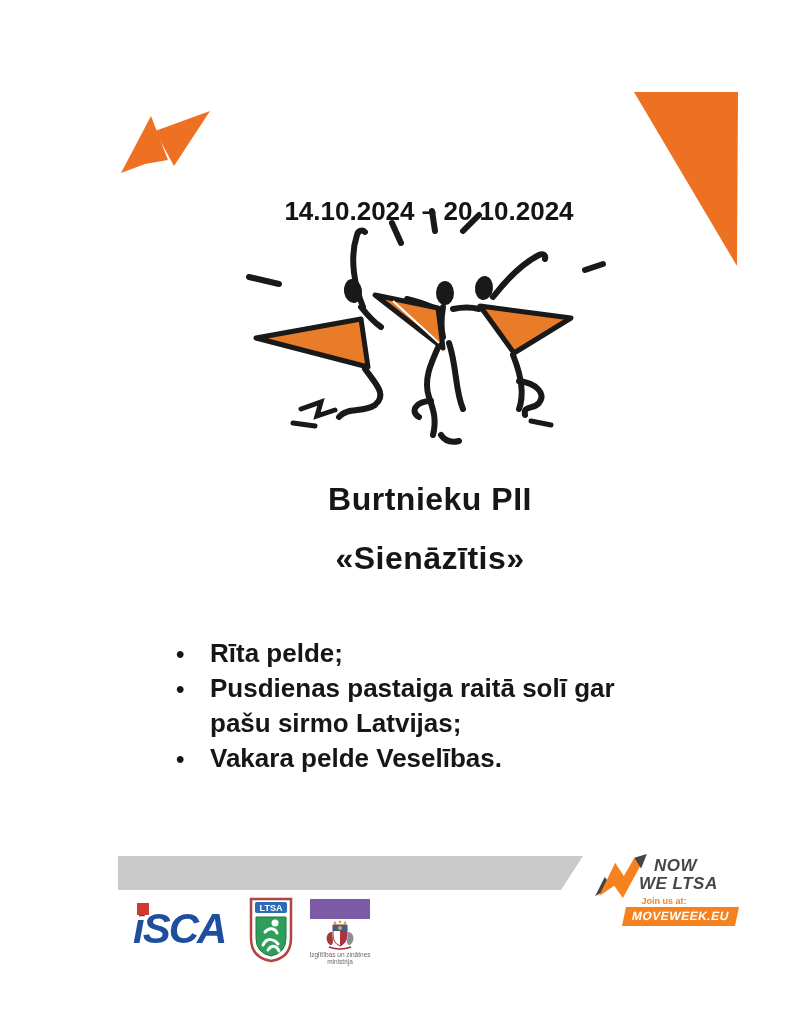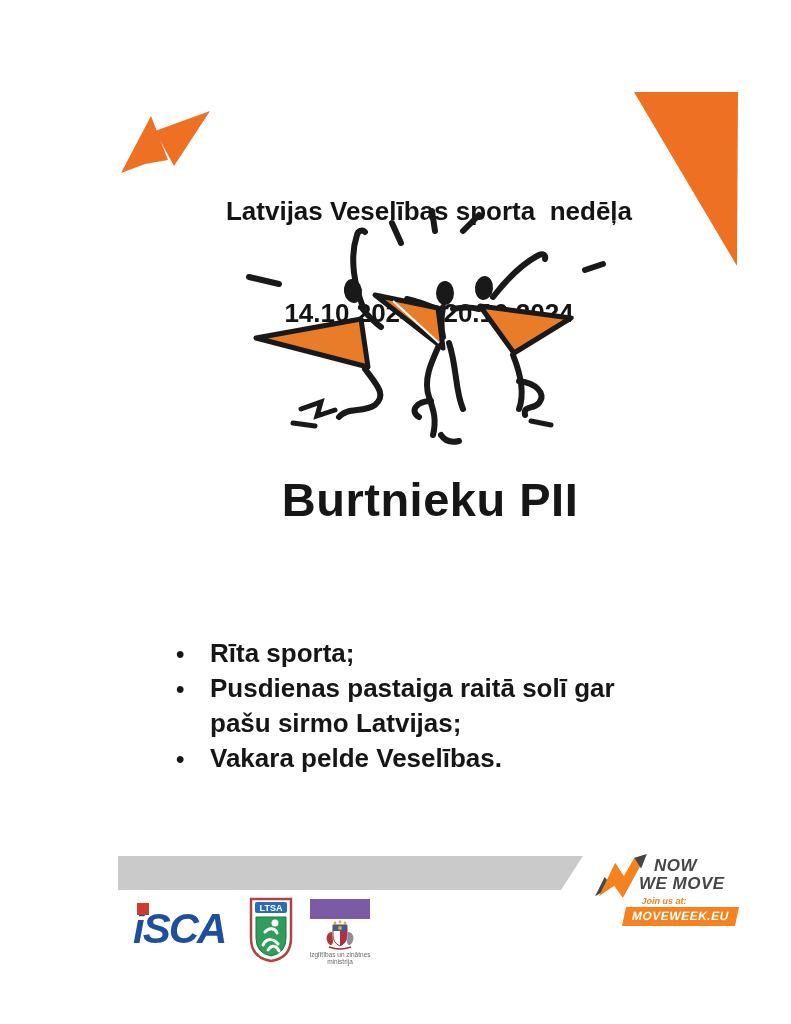--- a/index.html
+++ b/index.html
@@ -19,21 +19,21 @@
     position:absolute;left:634px;top:92px;width:104px;height:174px;
     background:#ee7023;
     -webkit-clip-path:polygon(0 0,100% 0,99% 100%);
     clip-path:polygon(0 0,100% 0,99% 100%);
   }
   
   .illu{position:absolute;left:235px;top:195px;width:390px;height:250px;}
   
   .title{
     position:absolute;left:96px;top:470px;width:668px;
-    text-align:center;font-weight:bold;font-size:47px;line-height:59px;
+    text-align:center;font-weight:bold;font-size:32px;line-height:59px;
     color:#161616;letter-spacing:.5px;
   }
   
   .bullets{position:absolute;left:176px;top:636px;width:474px;}
   .bullet-row{display:flex;align-items:flex-start;font-weight:bold;font-size:26px;line-height:35px;color:#161616;}
   .bullet-dot{width:34px;flex:0 0 34px;font-size:24px;}
   .bullet-text{flex:1;}
   
   .gray-bar{
     position:absolute;left:118px;top:856px;width:465px;height:34px;background:#cacaca;
@@ -44,39 +44,38 @@
   .ltsa{position:absolute;left:248px;top:896px;width:46px;height:68px;}
   .ministry{position:absolute;left:306px;top:899px;width:68px;height:72px;text-align:center;}
   .min-flag{width:60px;height:20px;background:#7b5ba6;margin:0 auto;}
   .min-crest{width:34px;height:30px;margin:1px auto 0 auto;display:block;}
   .min-text{font-size:6.5px;line-height:7px;color:#6a6a6a;margin-top:1px;}
   
   .nwm{position:absolute;left:592px;top:850px;width:160px;height:80px;}
   .nwm-arrow{position:absolute;left:0;top:4px;width:56px;height:46px;}
   .nwm-w1{position:absolute;left:62px;top:6px;font-size:17px;font-weight:bold;font-style:italic;color:#464646;letter-spacing:.5px;text-align:center;}
   .nwm-w2{position:absolute;left:47px;top:24px;font-size:17px;font-weight:bold;font-style:italic;color:#464646;letter-spacing:.5px;}
-  .nwm-join{position:absolute;left:30px;top:46px;width:84px;text-align:center;font-size:9px;font-style:italic;font-weight:bold;color:#f5821f;}
+  .nwm-join{position:absolute;left:30px;top:46px;width:84px;text-align:center;font-size:9px;font-weight:bold;color:#f5821f;}
   .nwm-banner{
     position:absolute;left:32px;top:57px;background:#f5821f;color:#ffffff;
     font-size:12px;font-weight:bold;padding:2px 8px 3px 8px;
     transform:skewX(-12deg);letter-spacing:.5px;
   }
 </style>
 </head>
 <body>
 
 <div class="page">
 
   <svg class="hdr-logo" viewBox="0 0 100 85">
     <polygon points="3,75 33,18 50,62 27,66" fill="#ee7023"></polygon>
     <polygon points="37,33 92,13 56,68" fill="#ee7023"></polygon>
   </svg>
 
   <div class="hdr-text">
-    <div>Latvijas Veselības sporta  nedēļa</div>
     <div>14.10.2024 – 20.10.2024</div>
   </div>
 
   <div class="corner-tri"></div>
 
   <svg class="illu" viewBox="0 0 390 250">
     <g stroke="#191919" stroke-width="6" stroke-linecap="round" fill="none">
 
       <path d="M157,28 L166,48"></path>
       <path d="M197,16 L200,36"></path>
@@ -109,26 +108,27 @@
     <ellipse cx="249" cy="93" rx="9" ry="12" fill="#191919" transform="rotate(6 249 93)"></ellipse>
 
     <polygon points="21,143 126,124 133,172" fill="#e97c28" stroke="#191919" stroke-width="5" stroke-linejoin="round"></polygon>
     <polygon points="140,100 203,113 208,153" fill="#e97c28" stroke="#191919" stroke-width="5" stroke-linejoin="round"></polygon>
     <path d="M158,106 L204,148" stroke="#ffffff" stroke-width="2"></path>
     <polygon points="245,111 336,123 279,158" fill="#e97c28" stroke="#191919" stroke-width="5" stroke-linejoin="round"></polygon>
   </svg>
 
   <div class="title">
     <div>Burtnieku PII</div>
+    <div>«Sienāzītis»</div>
   </div>
 
   <div class="bullets">
     <div class="bullet-row">
       <span class="bullet-dot">•</span>
-      <span class="bullet-text">Rīta sporta;</span>
+      <span class="bullet-text">Rīta pelde;</span>
     </div>
     <div class="bullet-row">
       <span class="bullet-dot">•</span>
       <span class="bullet-text">Pusdienas pastaiga raitā solī gar pašu sirmo Latvijas;</span>
     </div>
     <div class="bullet-row">
       <span class="bullet-dot">•</span>
       <span class="bullet-text">Vakara pelde Veselības.</span>
     </div>
   </div>
@@ -173,20 +173,20 @@
     </div>
   </div>
 
   <div class="nwm">
     <svg class="nwm-arrow" viewBox="0 0 56 48">
       <polygon points="2,44 12,24 20,34" fill="#454545"></polygon>
       <path d="M6,44 L23,9 L32,23 L43,4 L50,11 L31,46 L22,33 Z" fill="#f5821f"></path>
       <polygon points="43,4 56,0 50,15" fill="#454545"></polygon>
     </svg>
     <div class="nwm-w1">NOW</div>
-    <div class="nwm-w2">WE MOVE</div>
+    <div class="nwm-w2">WE LTSA</div>
     <div class="nwm-join">Join us at:</div>
     <div class="nwm-banner">
       <span>MOVEWEEK.EU</span>
     </div>
   </div>
 
 </div>
 
 </body></html>

